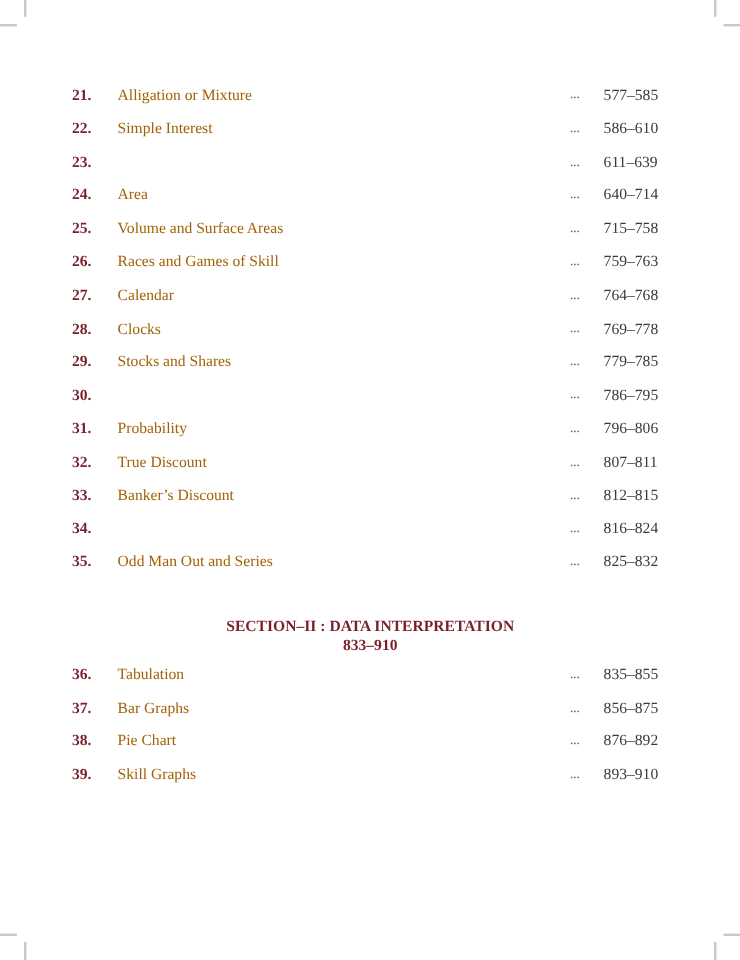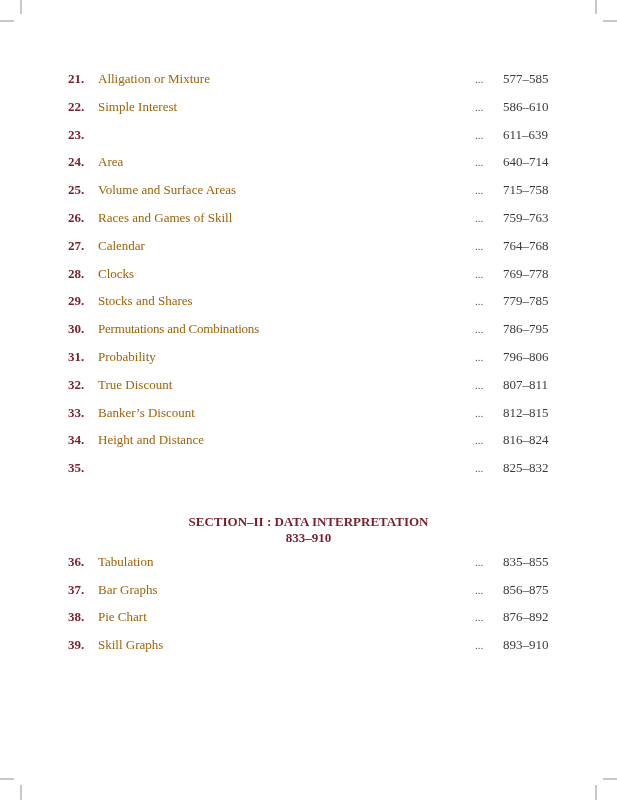--- a/index.html
+++ b/index.html
@@ -8,21 +8,21 @@
     font-family: "Liberation Serif", "DejaVu Serif", serif;
     color: #3a3a3a;
   }
   .crop { position: absolute; background: #c8c8c8; }
   .toc-list { position: absolute; left: 0; width: 617px; }
   .toc-row {
     position: absolute; left: 0; width: 617px; height: 20px;
     font-size: 13px; line-height: 20px;
   }
   .toc-num {
-    position: absolute; left: 60px; width: 32px; text-align: center;
+    position: absolute; left: 60px; width: 32px; text-align: left;
     font-weight: bold; color: #7a1f2b;
   }
   .toc-title { position: absolute; left: 98px; color: #a16207; }
   .toc-dots { position: absolute; left: 475px; color: #555; font-size: 11px; letter-spacing: 0px; }
   .toc-pages { position: absolute; left: 503px; color: #3a3a3a; }
   .section-head {
     position: absolute; left: 0; width: 617px; text-align: center;
     font-weight: bold; color: #7a1f2b; font-size: 13px; line-height: 16px;
   }
 </style>
@@ -87,21 +87,20 @@
     <span class="toc-pages">769–778</span>
   </div>
   <div class="toc-row" style="top:291px;">
     <span class="toc-num">29.</span>
     <span class="toc-title">Stocks and Shares</span>
     <span class="toc-dots">...</span>
     <span class="toc-pages">779–785</span>
   </div>
   <div class="toc-row" style="top:319px;">
     <span class="toc-num">30.</span>
-    <span class="toc-title" style="letter-spacing:-0.2px;">Permutations and Combinations</span>
     <span class="toc-dots">...</span>
     <span class="toc-pages">786–795</span>
   </div>
   <div class="toc-row" style="top:347px;">
     <span class="toc-num">31.</span>
     <span class="toc-title">Probability</span>
     <span class="toc-dots">...</span>
     <span class="toc-pages">796–806</span>
   </div>
   <div class="toc-row" style="top:375px;">
@@ -111,26 +110,26 @@
     <span class="toc-pages">807–811</span>
   </div>
   <div class="toc-row" style="top:403px;">
     <span class="toc-num">33.</span>
     <span class="toc-title">Banker’s Discount</span>
     <span class="toc-dots">...</span>
     <span class="toc-pages">812–815</span>
   </div>
   <div class="toc-row" style="top:430px;">
     <span class="toc-num">34.</span>
-    <span class="toc-title">Height and Distance</span>
     <span class="toc-dots">...</span>
     <span class="toc-pages">816–824</span>
   </div>
   <div class="toc-row" style="top:458px;">
     <span class="toc-num">35.</span>
+    <span class="toc-title">Odd Man Out and Series</span>
     <span class="toc-dots">...</span>
     <span class="toc-pages">825–832</span>
   </div>
 </div>
 
 <div class="section-head" style="top:514px;">SECTION–II : DATA INTERPRETATION</div>
 <div class="section-head" style="top:530px;">833–910</div>
 
 <div class="toc-list">
   <div class="toc-row" style="top:552px;padding-left:20px;">

